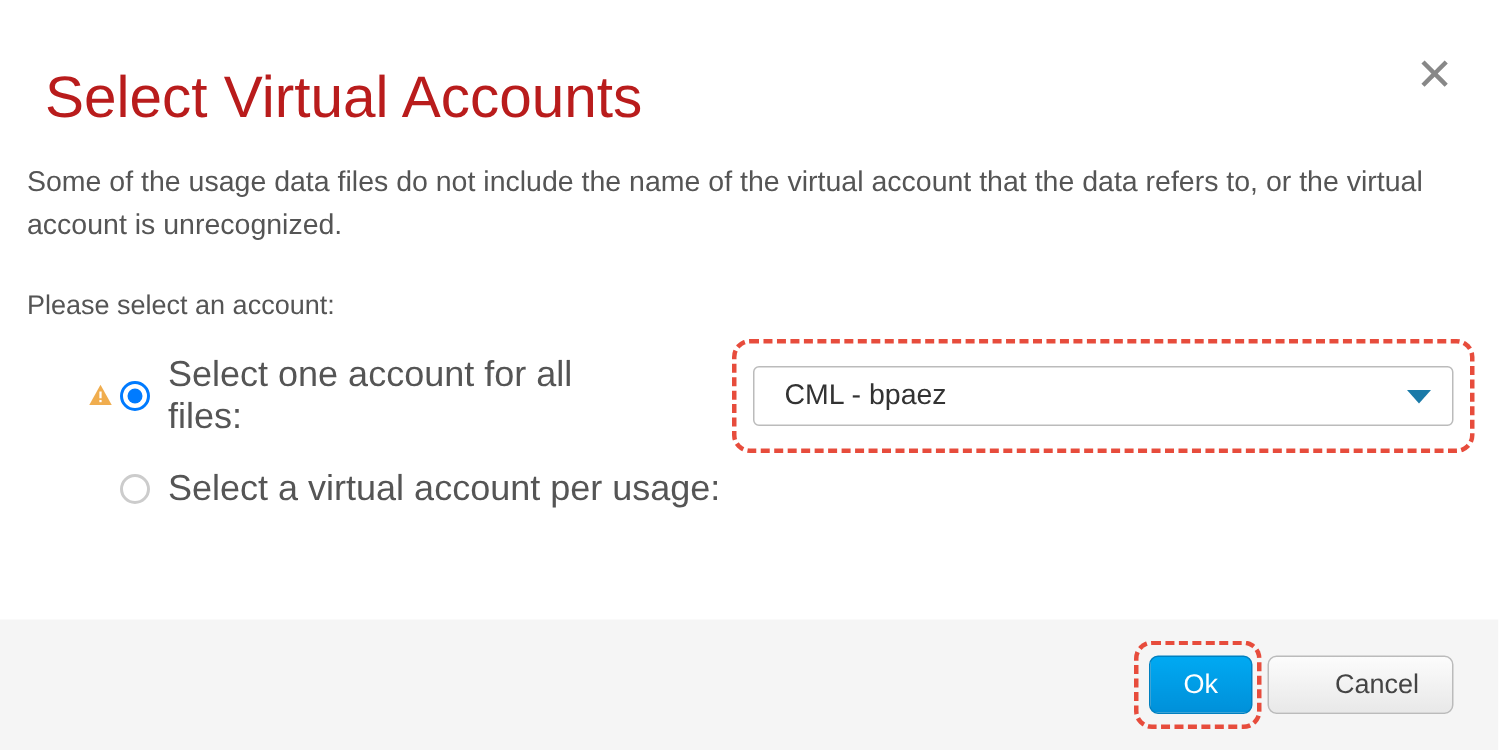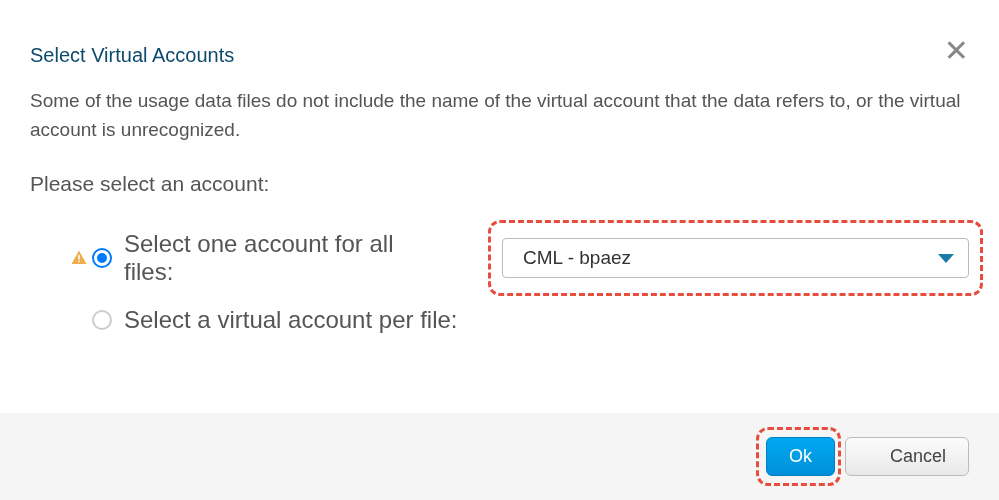--- a/index.html
+++ b/index.html
@@ -20,46 +20,46 @@
       display: flex;
       flex-direction: column;
     }
     .header {
       display: flex;
       justify-content: space-between;
       align-items: flex-start;
       padding: 44px 30px 20px 30px;
     }
     .title {
-      font-size: 20px;
+      font-size: 39px;
       font-weight: 400;
-      color: #0c4a6e;
+      color: #b91c1c;
     }
     .close-btn {
       font-size: 30px;
       color: #888;
       cursor: pointer;
       line-height: 1;
       font-weight: 300;
       margin-top: -8px;
     }
     .body {
-      padding: 0 30px 20px 30px;
+      padding: 0 30px 20px 18px;
       flex: 1;
     }
     .desc {
       font-size: 19px;
       color: #555;
       line-height: 1.5;
       margin-bottom: 28px;
     }
     .prompt {
-      font-size: 21px;
+      font-size: 18px;
       color: #555;
-      margin-bottom: 34px;
+      margin-bottom: 22px;
     }
     .option-row {
       display: flex;
       align-items: center;
       margin-bottom: 20px;
       padding-left: 40px;
     }
     .warning-icon {
       width: 18px;
       height: 18px;
@@ -205,21 +205,21 @@
         <div class="dropdown">
           <span class="dropdown-value">CML - bpaez</span>
           <span class="caret"></span>
         </div>
       </div>
     </div>
 
     <div class="option-row">
       <span class="spacer-warning"></span>
       <span class="radio"></span>
-      <span class="option-label">Select a virtual account per file:</span>
+      <span class="option-label">Select a virtual account per usage:</span>
     </div>
   </div>
 
   <div class="footer">
     <div class="ok-wrap">
       <div class="highlight-box highlight-ok"></div>
       <button class="btn btn-primary">Ok</button>
     </div>
     <button class="btn btn-secondary">Cancel</button>
   </div>

